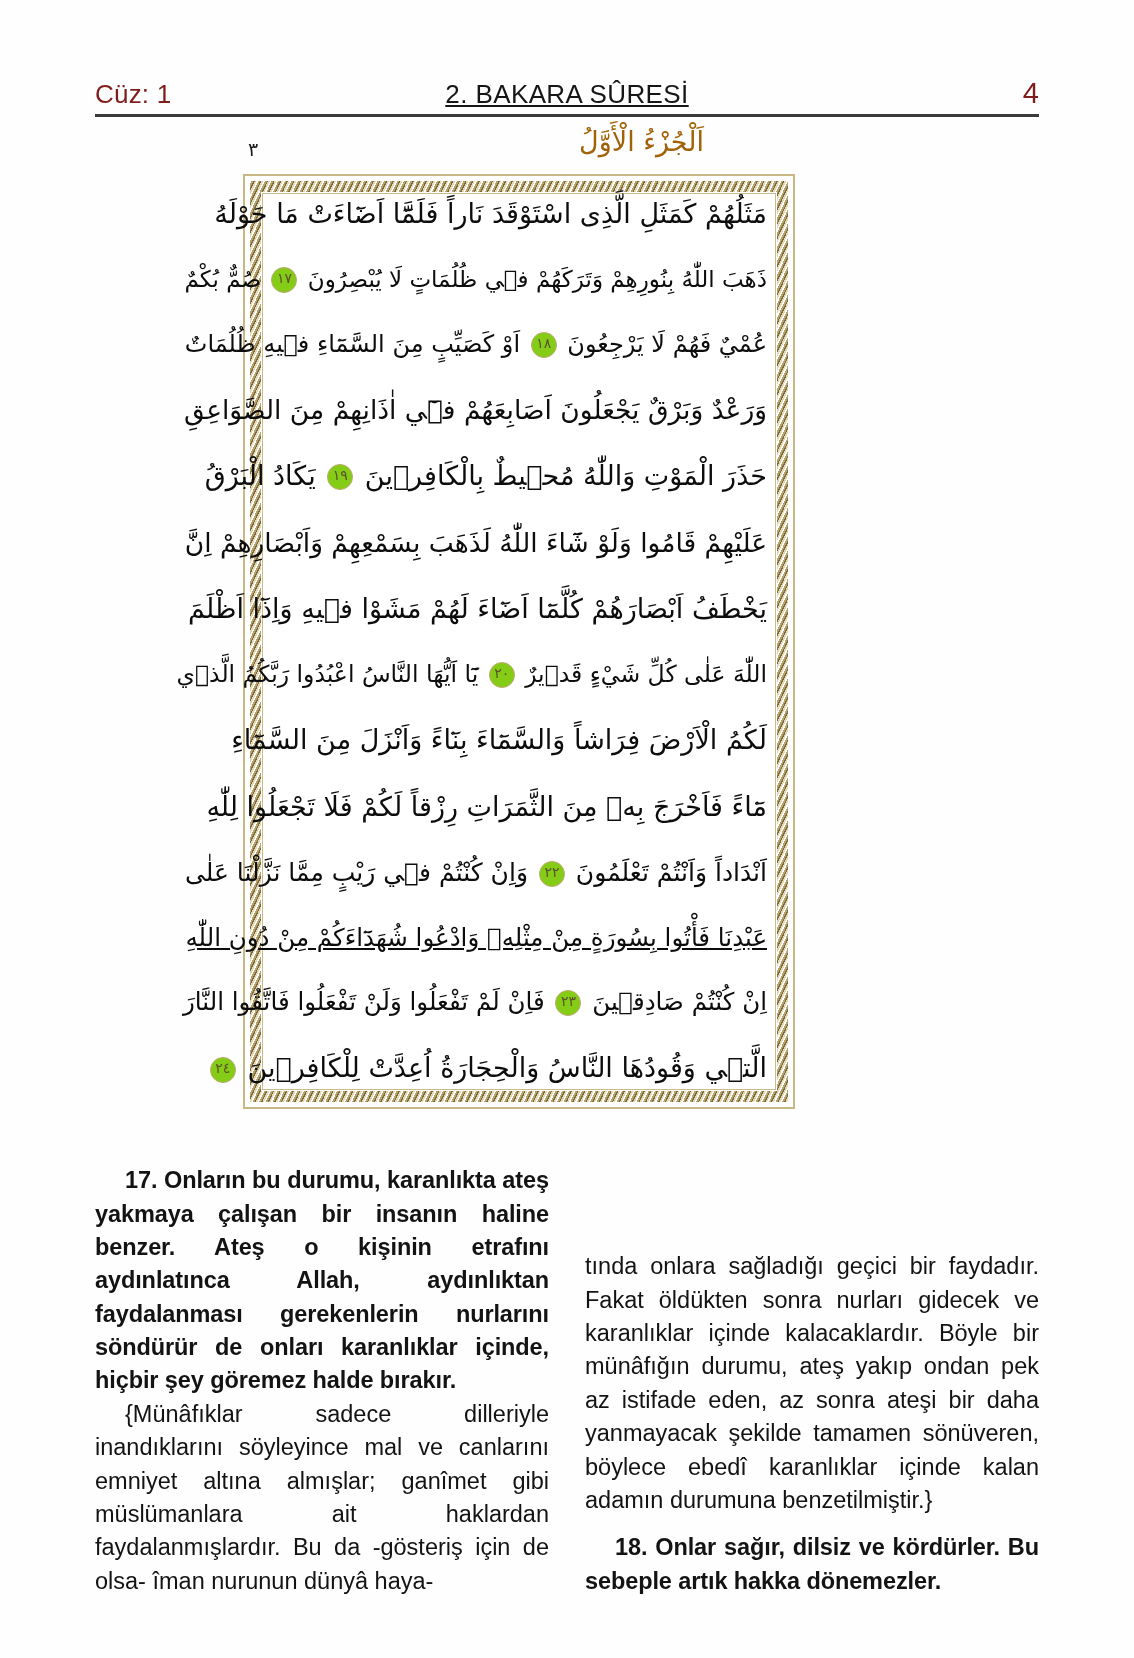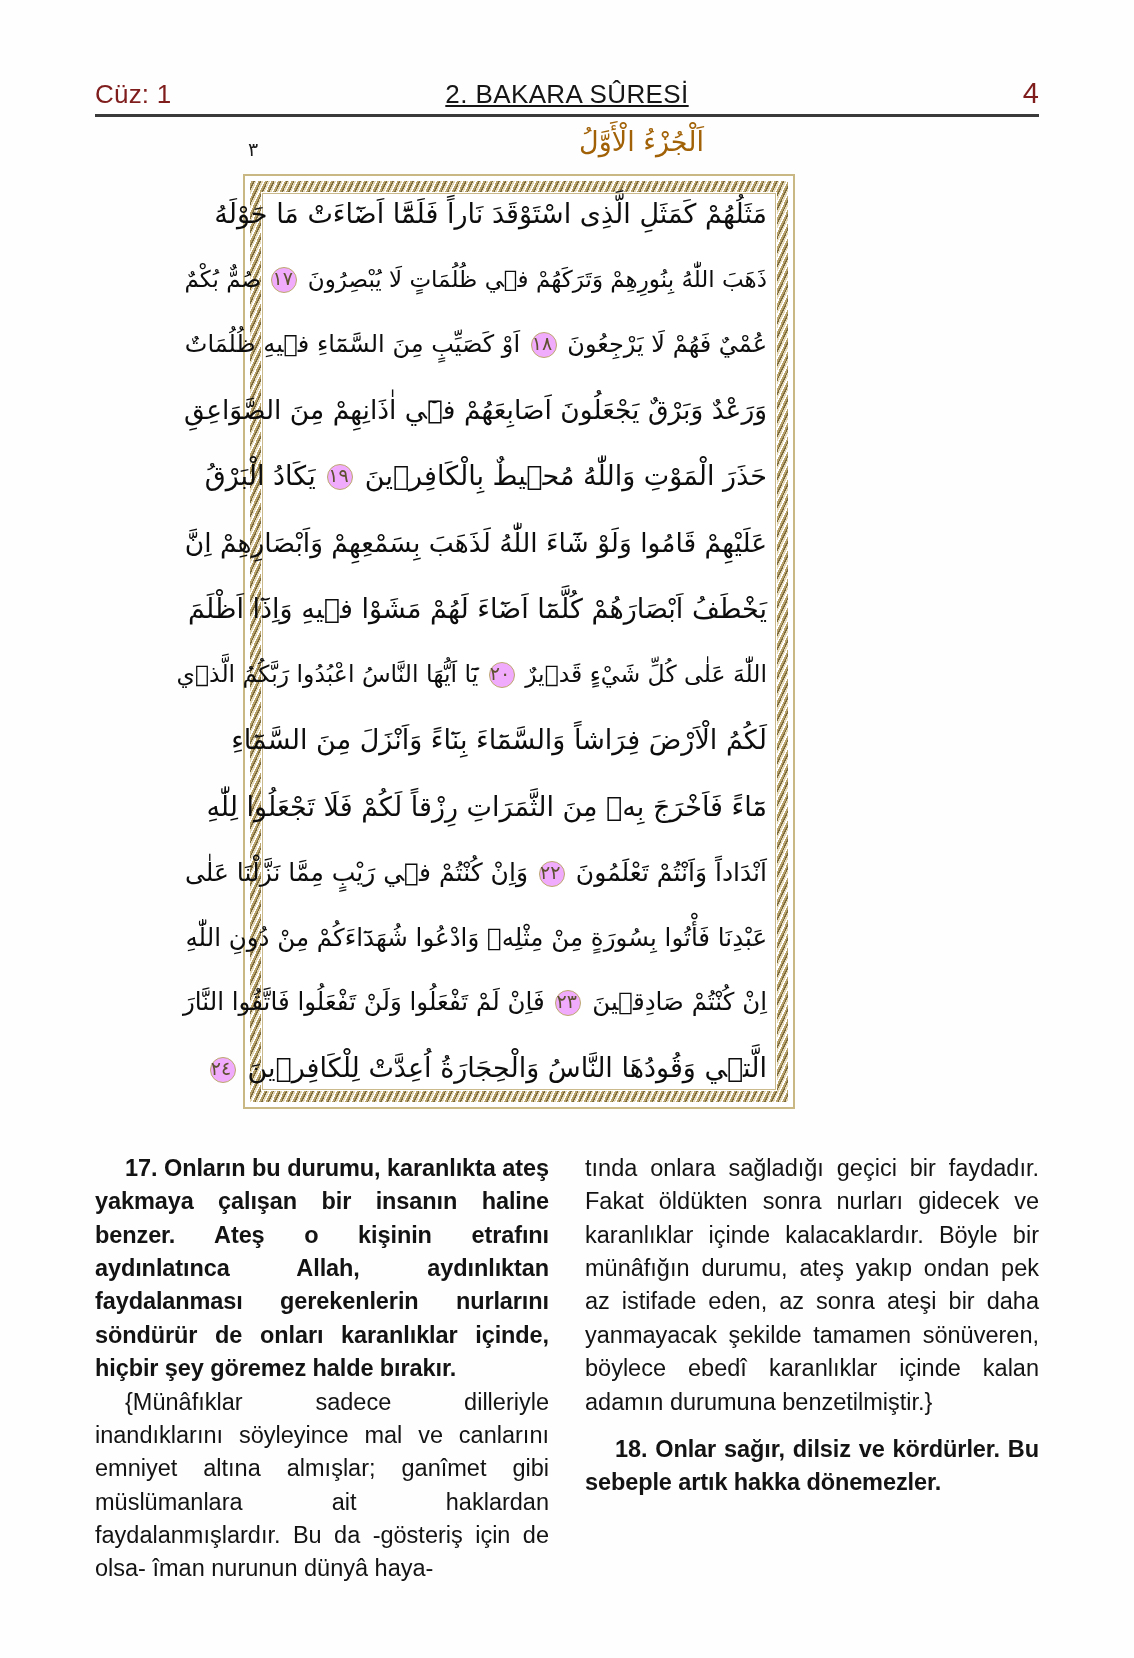--- a/index.html
+++ b/index.html
@@ -139,43 +139,44 @@
   .q-line {
     font-size: 27px;
     line-height: 1.05;
     color: #0d0d0d;
     white-space: nowrap;
     letter-spacing: -0.2px;
     transform: scaleX(1.0);
   }
   .ayah-mark {
     display: inline-block;
-    font-size: 19px;
+    font-size: 14px;
     font-family: "DejaVu Sans", sans-serif;
     color: #5c5030;
     border: 1.5px solid #bda96f;
     border-radius: 50%;
     width: 24px;
     height: 24px;
     line-height: 21px;
-    text-align: left;
+    text-align: center;
     vertical-align: middle;
     margin: 0 3px;
-    background: #f0abfc;
+    background: #84cc16;
   }
 
   
   .translation {
     position: absolute;
     left: 95px;
     right: 95px;
     top: 1152px;
     bottom: 60px;
     display: flex;
     gap: 36px;
+    align-items: flex-end;
   }
   .col {
     flex: 1 1 0;
     min-width: 0;
   }
   .para {
     font-size: 23.5px;
     line-height: 1.42;
     text-align: justify;
     text-justify: inter-word;
@@ -216,21 +217,21 @@
       <div class="q-line" style="font-size: 23px;">ذَهَبَ اللّٰهُ بِنُورِهِمْ وَتَرَكَهُمْ ف۪ي ظُلُمَاتٍ لَا يُبْصِرُونَ <span class="ayah-mark">١٧</span> صُمٌّ بُكْمٌ</div>
       <div class="q-line" style="font-size: 24px;">عُمْيٌ فَهُمْ لَا يَرْجِعُونَ <span class="ayah-mark">١٨</span> اَوْ كَصَيِّبٍ مِنَ السَّمَٓاءِ ف۪يهِ ظُلُمَاتٌ</div>
       <div class="q-line" style="font-size: 26.5px;">وَرَعْدٌ وَبَرْقٌ يَجْعَلُونَ اَصَابِعَهُمْ ف۪ٓي اٰذَانِهِمْ مِنَ الصَّوَاعِقِ</div>
       <div class="q-line">حَذَرَ الْمَوْتِ وَاللّٰهُ مُح۪يطٌ بِالْكَافِر۪ينَ <span class="ayah-mark">١٩</span> يَكَادُ الْبَرْقُ</div>
       <div class="q-line" style="font-size: 26.5px;">عَلَيْهِمْ قَامُوا وَلَوْ شَٓاءَ اللّٰهُ لَذَهَبَ بِسَمْعِهِمْ وَاَبْصَارِهِمْ اِنَّ</div>
       <div class="q-line">يَخْطَفُ اَبْصَارَهُمْ كُلَّمَٓا اَضَٓاءَ لَهُمْ مَشَوْا ف۪يهِ وَاِذَٓا اَظْلَمَ</div>
       <div class="q-line" style="font-size: 23.5px;">اللّٰهَ عَلٰى كُلِّ شَيْءٍ قَد۪يرٌ <span class="ayah-mark">٢٠</span> يَٓا اَيُّهَا النَّاسُ اعْبُدُوا رَبَّكُمُ الَّذ۪ي</div>
       <div class="q-line">لَكُمُ الْاَرْضَ فِرَاشاً وَالسَّمَٓاءَ بِنَٓاءً وَاَنْزَلَ مِنَ السَّمَٓاءِ</div>
       <div class="q-line">مَٓاءً فَاَخْرَجَ بِه۪ مِنَ الثَّمَرَاتِ رِزْقاً لَكُمْ فَلَا تَجْعَلُوا لِلّٰهِ</div>
       <div class="q-line" style="font-size: 25px;">اَنْدَاداً وَاَنْتُمْ تَعْلَمُونَ <span class="ayah-mark">٢٢</span> وَاِنْ كُنْتُمْ ف۪ي رَيْبٍ مِمَّا نَزَّلْنَا عَلٰى</div>
-      <div class="q-line" style="font-size: 24.5px;">عَبْدِنَا فَأْتُوا بِسُورَةٍ مِنْ مِثْلِه۪ وَادْعُوا شُهَدَٓاءَكُمْ مِنْ دُونِ اللّٰهِ</div>
+      <div class="q-line" style="font-size: 24.5px; text-decoration: underline;">عَبْدِنَا فَأْتُوا بِسُورَةٍ مِنْ مِثْلِه۪ وَادْعُوا شُهَدَٓاءَكُمْ مِنْ دُونِ اللّٰهِ</div>
       <div class="q-line" style="font-size: 24.5px;">اِنْ كُنْتُمْ صَادِق۪ينَ <span class="ayah-mark">٢٣</span> فَاِنْ لَمْ تَفْعَلُوا وَلَنْ تَفْعَلُوا فَاتَّقُوا النَّارَ</div>
       <div class="q-line">الَّت۪ي وَقُودُهَا النَّاسُ وَالْحِجَارَةُ اُعِدَّتْ لِلْكَافِر۪ينَ <span class="ayah-mark">٢٤</span></div>
     </div>
   </div>
 
   <div class="translation">
     <div class="col">
       <p class="para verse indent">17. Onların bu durumu, karanlıkta ateş yakmaya çalışan bir insanın haline benzer. Ateş o kişinin etrafını aydınlatınca Allah, aydınlıktan faydalanması gerekenlerin nurlarını söndürür de onları karanlıklar içinde, hiçbir şey göremez halde bırakır.</p>
       <p class="para indent">{Münâfıklar sadece dilleriyle inandıklarını söyleyince mal ve canlarını emniyet altına almışlar; ganîmet gibi müslümanlara ait haklardan faydalanmışlardır. Bu da -gösteriş için de olsa- îman nurunun dünyâ haya-</p>
     </div>

